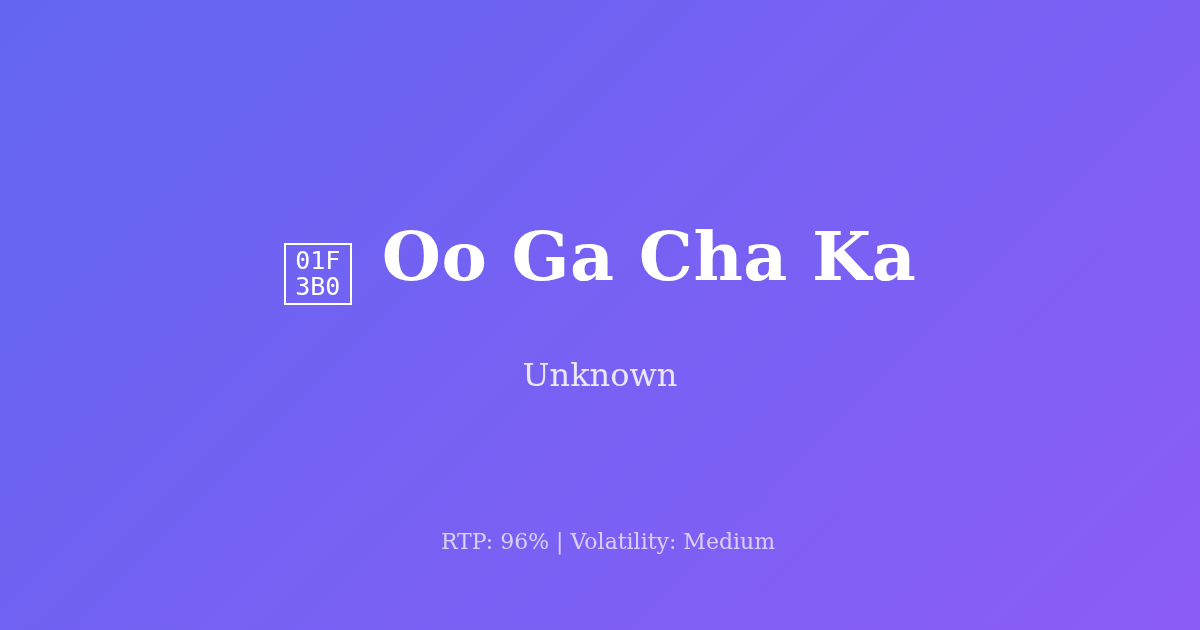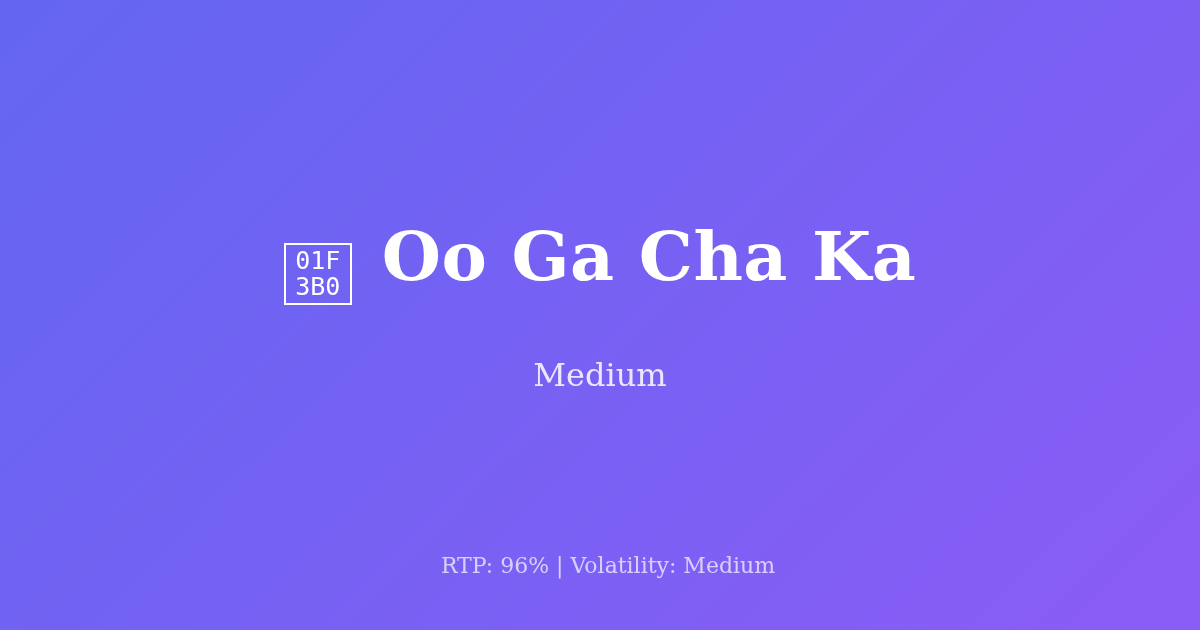--- a/index.html
+++ b/index.html
@@ -91,21 +91,20 @@
     white-space: pre;
   }
 
   
   .footer {
     position: absolute;
     left: 16px;
     right: 0;
     top: 528px;
     text-align: center;
-    margin-top: 24px;
   }
 
   .footer-text {
     font-family: "DejaVu Serif", "Liberation Serif", serif;
     font-weight: 400;
     font-size: 22px;
     line-height: 28px;
     color: rgba(255, 255, 255, 0.70);
     white-space: pre;
   }
@@ -121,21 +120,21 @@
 
       <span class="tofu">
         <span class="tofu-row">01F</span>
         <span class="tofu-row">3B0</span>
       </span>
 
       <h1 class="title">Oo Ga Cha Ka</h1>
 
     </div>
 
-    <div class="subtitle">Medium</div>
+    <div class="subtitle">Unknown</div>
 
   </div>
 
   <div class="footer">
     <span class="footer-text">RTP: 96% | Volatility: Medium</span>
   </div>
 
 </div>
 
 </body></html>

